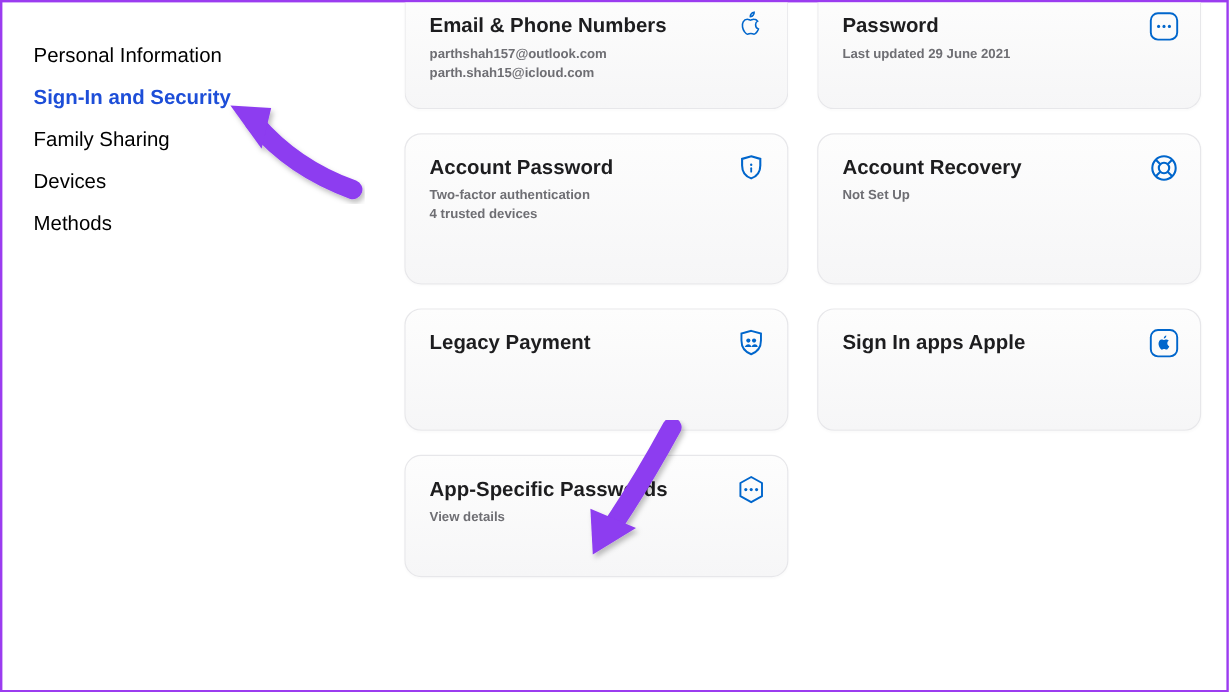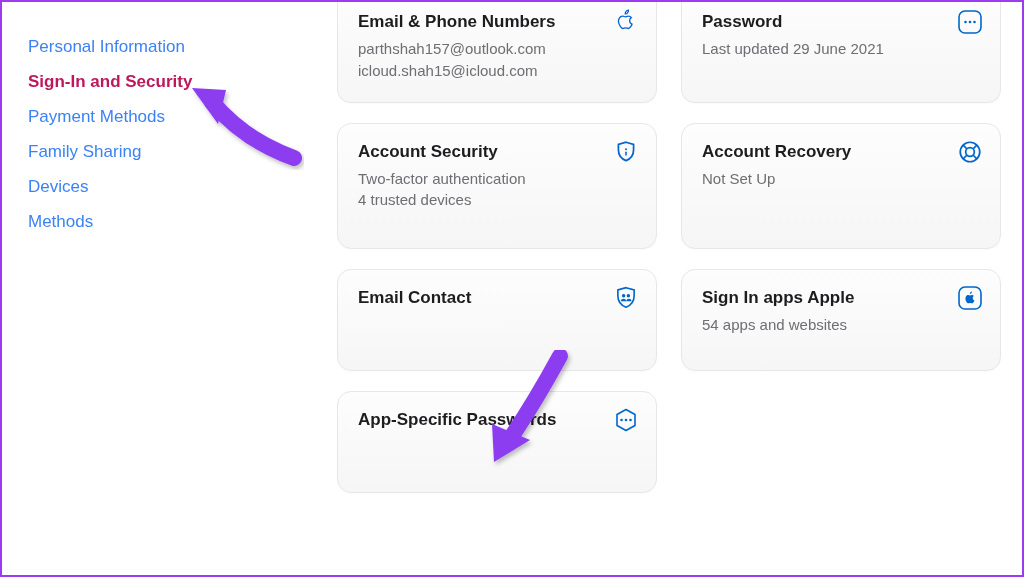--- a/index.html
+++ b/index.html
@@ -16,27 +16,27 @@
     display: flex;
     height: 100%;
   }
   .sidebar {
     width: 305px;
     padding: 28px 0 0 26px;
     flex-shrink: 0;
   }
   .sidebar-item {
     font-size: 17px;
-    color: #3b82f6;
+    color: #000000;
     padding: 6px 0;
     cursor: pointer;
     line-height: 1.35;
   }
   .sidebar-item.active {
-    color: #be185d;
+    color: #1d4ed8;
     font-weight: 600;
   }
   .main {
     flex: 1;
     padding: 0 20px 0 30px;
     display: grid;
     grid-template-columns: 320px 320px;
     grid-auto-rows: min-content;
     gap: 20px 24px;
     align-content: start;
@@ -54,23 +54,24 @@
     cursor: pointer;
   }
   .card-title {
     font-size: 17px;
     font-weight: 600;
     color: #1d1d1f;
     margin-bottom: 6px;
     padding-right: 36px;
   }
   .card-line {
-    font-size: 15px;
+    font-size: 11px;
     color: #6e6e73;
     line-height: 1.45;
+    font-weight: bold;
   }
   .card-icon {
     position: absolute;
     top: 14px;
     right: 16px;
     width: 28px;
     height: 28px;
     display: flex;
     align-items: center;
     justify-content: center;
@@ -85,32 +86,31 @@
   }
   .arrow svg { display: block; }
 </style>
 </head>
 <body>
 
 <div class="layout">
   <nav class="sidebar">
     <div class="sidebar-item">Personal Information</div>
     <div class="sidebar-item active">Sign-In and Security</div>
-    <div class="sidebar-item">Payment Methods</div>
     <div class="sidebar-item">Family Sharing</div>
     <div class="sidebar-item">Devices</div>
     <div class="sidebar-item">Methods</div>
   </nav>
 
   <main class="main">
 
     <div class="card" style="margin-top:0;min-height:90px;border-top-left-radius:0;border-top-right-radius:0;border-top:0;">
       <div class="card-title">Email &amp; Phone Numbers</div>
       <div class="card-line">parthshah157@outlook.com</div>
-      <div class="card-line">icloud.shah15@icloud.com</div>
+      <div class="card-line">parth.shah15@icloud.com</div>
       <span class="card-icon">
         <svg viewBox="0 0 24 24" fill="none" stroke="#0066cc" stroke-width="1.6">
           <path d="M16.5 13.2c0-2.6 2.1-3.6 2.1-3.6-1.2-1.7-3-1.9-3.6-1.9-1.5-.2-3 .9-3.7.9-.8 0-2-.9-3.3-.9-1.7 0-3.3 1-4.2 2.6-1.8 3.1-.5 7.7 1.3 10.2.9 1.2 1.9 2.6 3.2 2.5 1.3 0 1.8-.8 3.3-.8s2 .8 3.3.8 2.2-1.2 3.1-2.5c.7-.9 1.1-1.8 1.4-2.8-2.9-1.1-2.9-4.5-2.9-4.5z" transform="scale(0.75) translate(4,1)"></path>
           <path d="M14 3.5c.7-.9 1.2-2 1-3.1-1 .1-2.2.7-2.9 1.6-.6.7-1.2 1.9-1 3 .1 0 2.2 0 2.9-1.5z" transform="scale(0.75) translate(4,1)"></path>
         </svg>
       </span>
     </div>
 
     <div class="card" style="margin-top:0;min-height:90px;border-top-left-radius:0;border-top-right-radius:0;border-top:0;">
       <div class="card-title">Password</div>
@@ -119,21 +119,21 @@
         <svg viewBox="0 0 26 26" fill="none" stroke="#0066cc" stroke-width="1.6">
           <rect x="2" y="2" width="22" height="22" rx="6"></rect>
           <circle cx="8.5" cy="13" r="1.3" fill="#0066cc" stroke="none"></circle>
           <circle cx="13" cy="13" r="1.3" fill="#0066cc" stroke="none"></circle>
           <circle cx="17.5" cy="13" r="1.3" fill="#0066cc" stroke="none"></circle>
         </svg>
       </span>
     </div>
 
     <div class="card" style="min-height:126px;">
-      <div class="card-title">Account Security</div>
+      <div class="card-title">Account Password</div>
       <div class="card-line">Two-factor authentication</div>
       <div class="card-line">4 trusted devices</div>
       <span class="card-icon">
         <svg viewBox="0 0 24 24" fill="none" stroke="#0066cc" stroke-width="1.6">
           <path d="M12 3l7 2v5c0 5-3 8.5-7 10-4-1.5-7-5-7-10V5l7-2z"></path>
           <circle cx="12" cy="9.5" r="0.9" fill="#0066cc" stroke="none"></circle>
           <rect x="11.3" y="11.5" width="1.4" height="4" rx="0.7" fill="#0066cc" stroke="none"></rect>
         </svg>
       </span>
     </div>
@@ -147,46 +147,46 @@
           <circle cx="12" cy="12" r="4"></circle>
           <line x1="5.5" y1="5.5" x2="9" y2="9"></line>
           <line x1="18.5" y1="5.5" x2="15" y2="9"></line>
           <line x1="5.5" y1="18.5" x2="9" y2="15"></line>
           <line x1="18.5" y1="18.5" x2="15" y2="15"></line>
         </svg>
       </span>
     </div>
 
     <div class="card">
-      <div class="card-title">Email Contact</div>
+      <div class="card-title">Legacy Payment</div>
       <span class="card-icon">
         <svg viewBox="0 0 24 24" fill="none" stroke="#0066cc" stroke-width="1.5">
           <path d="M12 2.5l7.5 2v5.5c0 5.2-3.2 9-7.5 10.5C7.7 19 4.5 15.2 4.5 10V4.5l7.5-2z"></path>
           <circle cx="9.8" cy="10" r="1.6" fill="#0066cc" stroke="none"></circle>
           <circle cx="14.2" cy="10" r="1.6" fill="#0066cc" stroke="none"></circle>
           <path d="M7 15c.5-1.4 1.7-2.2 2.8-2.2s2.3.8 2.2 2.2" fill="#0066cc" stroke="none"></path>
           <path d="M12 15c.5-1.4 1.7-2.2 2.8-2.2s2.3.8 2.2 2.2" fill="#0066cc" stroke="none"></path>
         </svg>
       </span>
     </div>
 
     <div class="card">
       <div class="card-title">Sign In apps Apple</div>
-      <div class="card-line">54 apps and websites</div>
       <span class="card-icon">
         <svg viewBox="0 0 26 26" fill="none" stroke="#0066cc" stroke-width="1.6">
           <rect x="2" y="2" width="22" height="22" rx="6"></rect>
           <path d="M16 14c0-1.6 1.3-2.2 1.3-2.2-.7-1-1.8-1.1-2.2-1.1-.9-.1-1.8.5-2.2.5s-1.2-.5-2-.5c-1 0-2 .6-2.5 1.6-1.1 1.9-.3 4.7.8 6.2.5.7 1.1 1.6 1.9 1.5.8 0 1.1-.5 2-.5s1.2.5 2 .5 1.4-.7 1.9-1.5c.4-.6.7-1.1.8-1.7-1.8-.7-1.8-2.8-1.8-2.8z" fill="#0066cc" stroke="none" transform="translate(0,-1) scale(0.9) translate(1.5,1.5)"></path>
           <path d="M14.5 8.8c.4-.5.7-1.2.6-1.9-.6 0-1.3.4-1.7.9-.4.4-.7 1.1-.6 1.8.7 0 1.3-.3 1.7-.8z" fill="#0066cc" stroke="none" transform="translate(0,-1) scale(0.9) translate(1.5,1.5)"></path>
         </svg>
       </span>
     </div>
 
     <div class="card">
       <div class="card-title">App-Specific Passwords</div>
+      <div class="card-line">View details</div>
       <span class="card-icon">
         <svg viewBox="0 0 26 26" fill="none" stroke="#0066cc" stroke-width="1.6">
           <path d="M13 2.5l9 5v11l-9 5-9-5v-11l9-5z" stroke-linejoin="round"></path>
           <circle cx="8.5" cy="13" r="1.3" fill="#0066cc" stroke="none"></circle>
           <circle cx="13" cy="13" r="1.3" fill="#0066cc" stroke="none"></circle>
           <circle cx="17.5" cy="13" r="1.3" fill="#0066cc" stroke="none"></circle>
         </svg>
       </span>
     </div>
 

